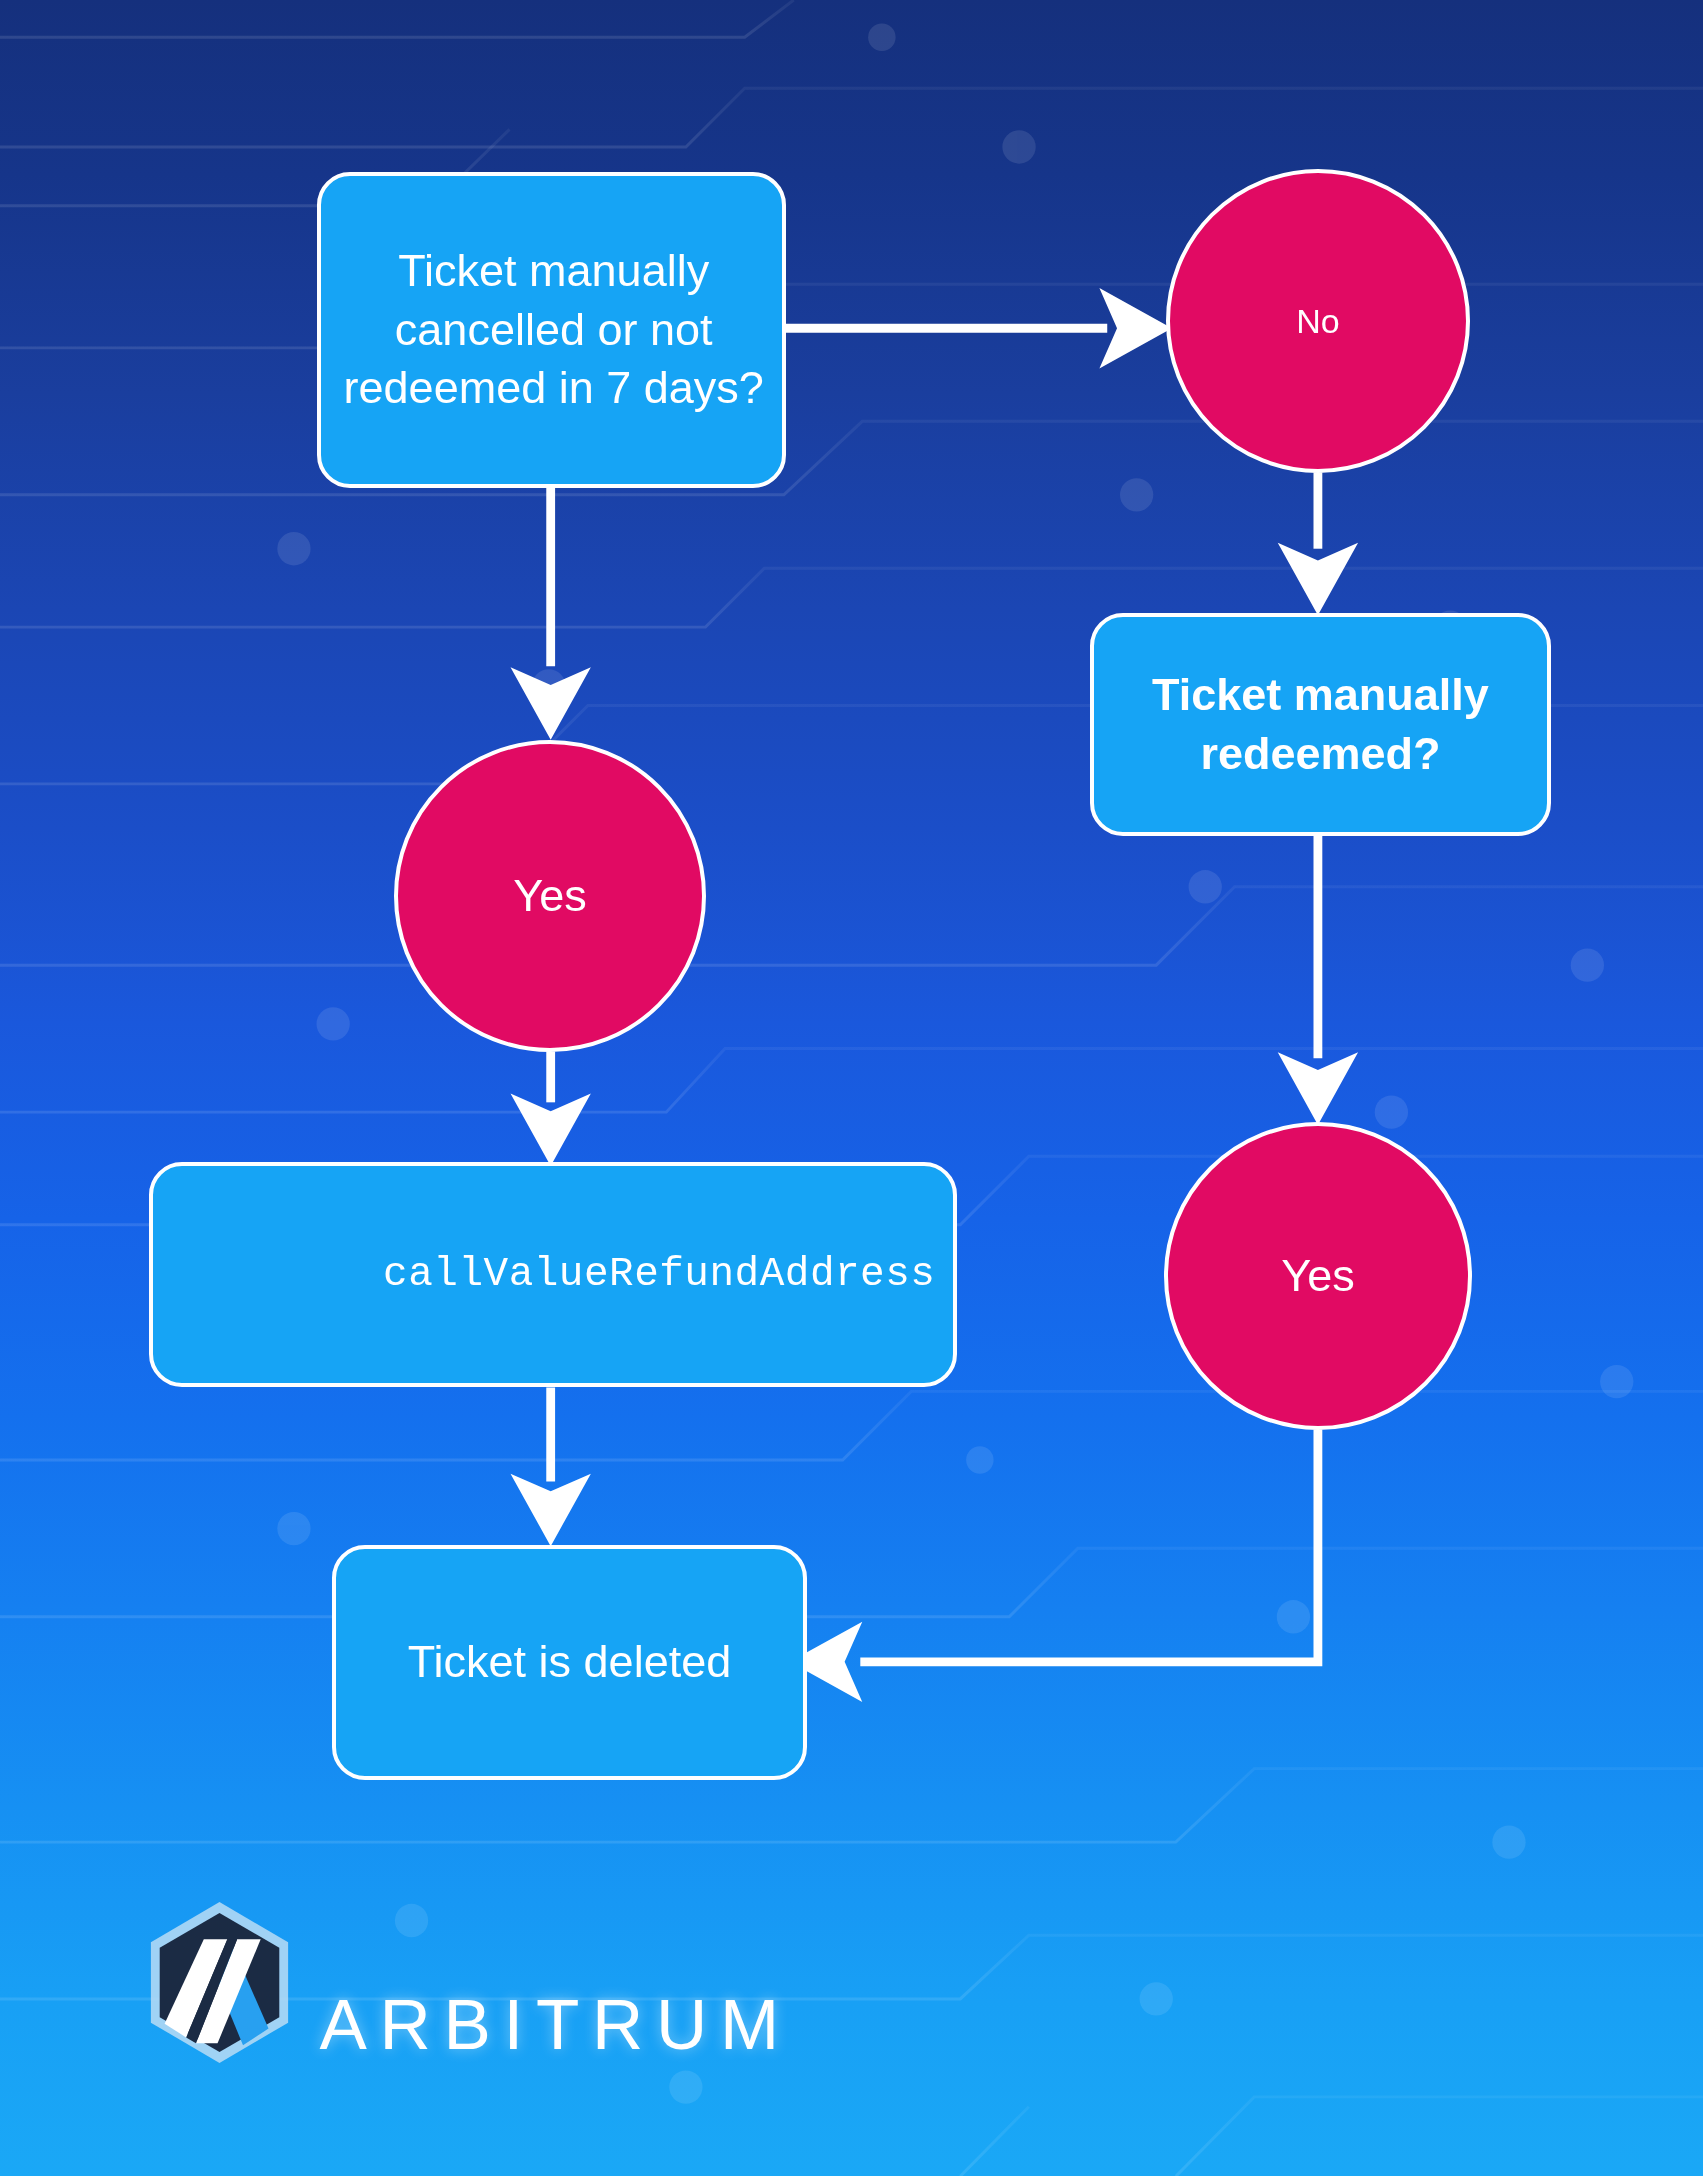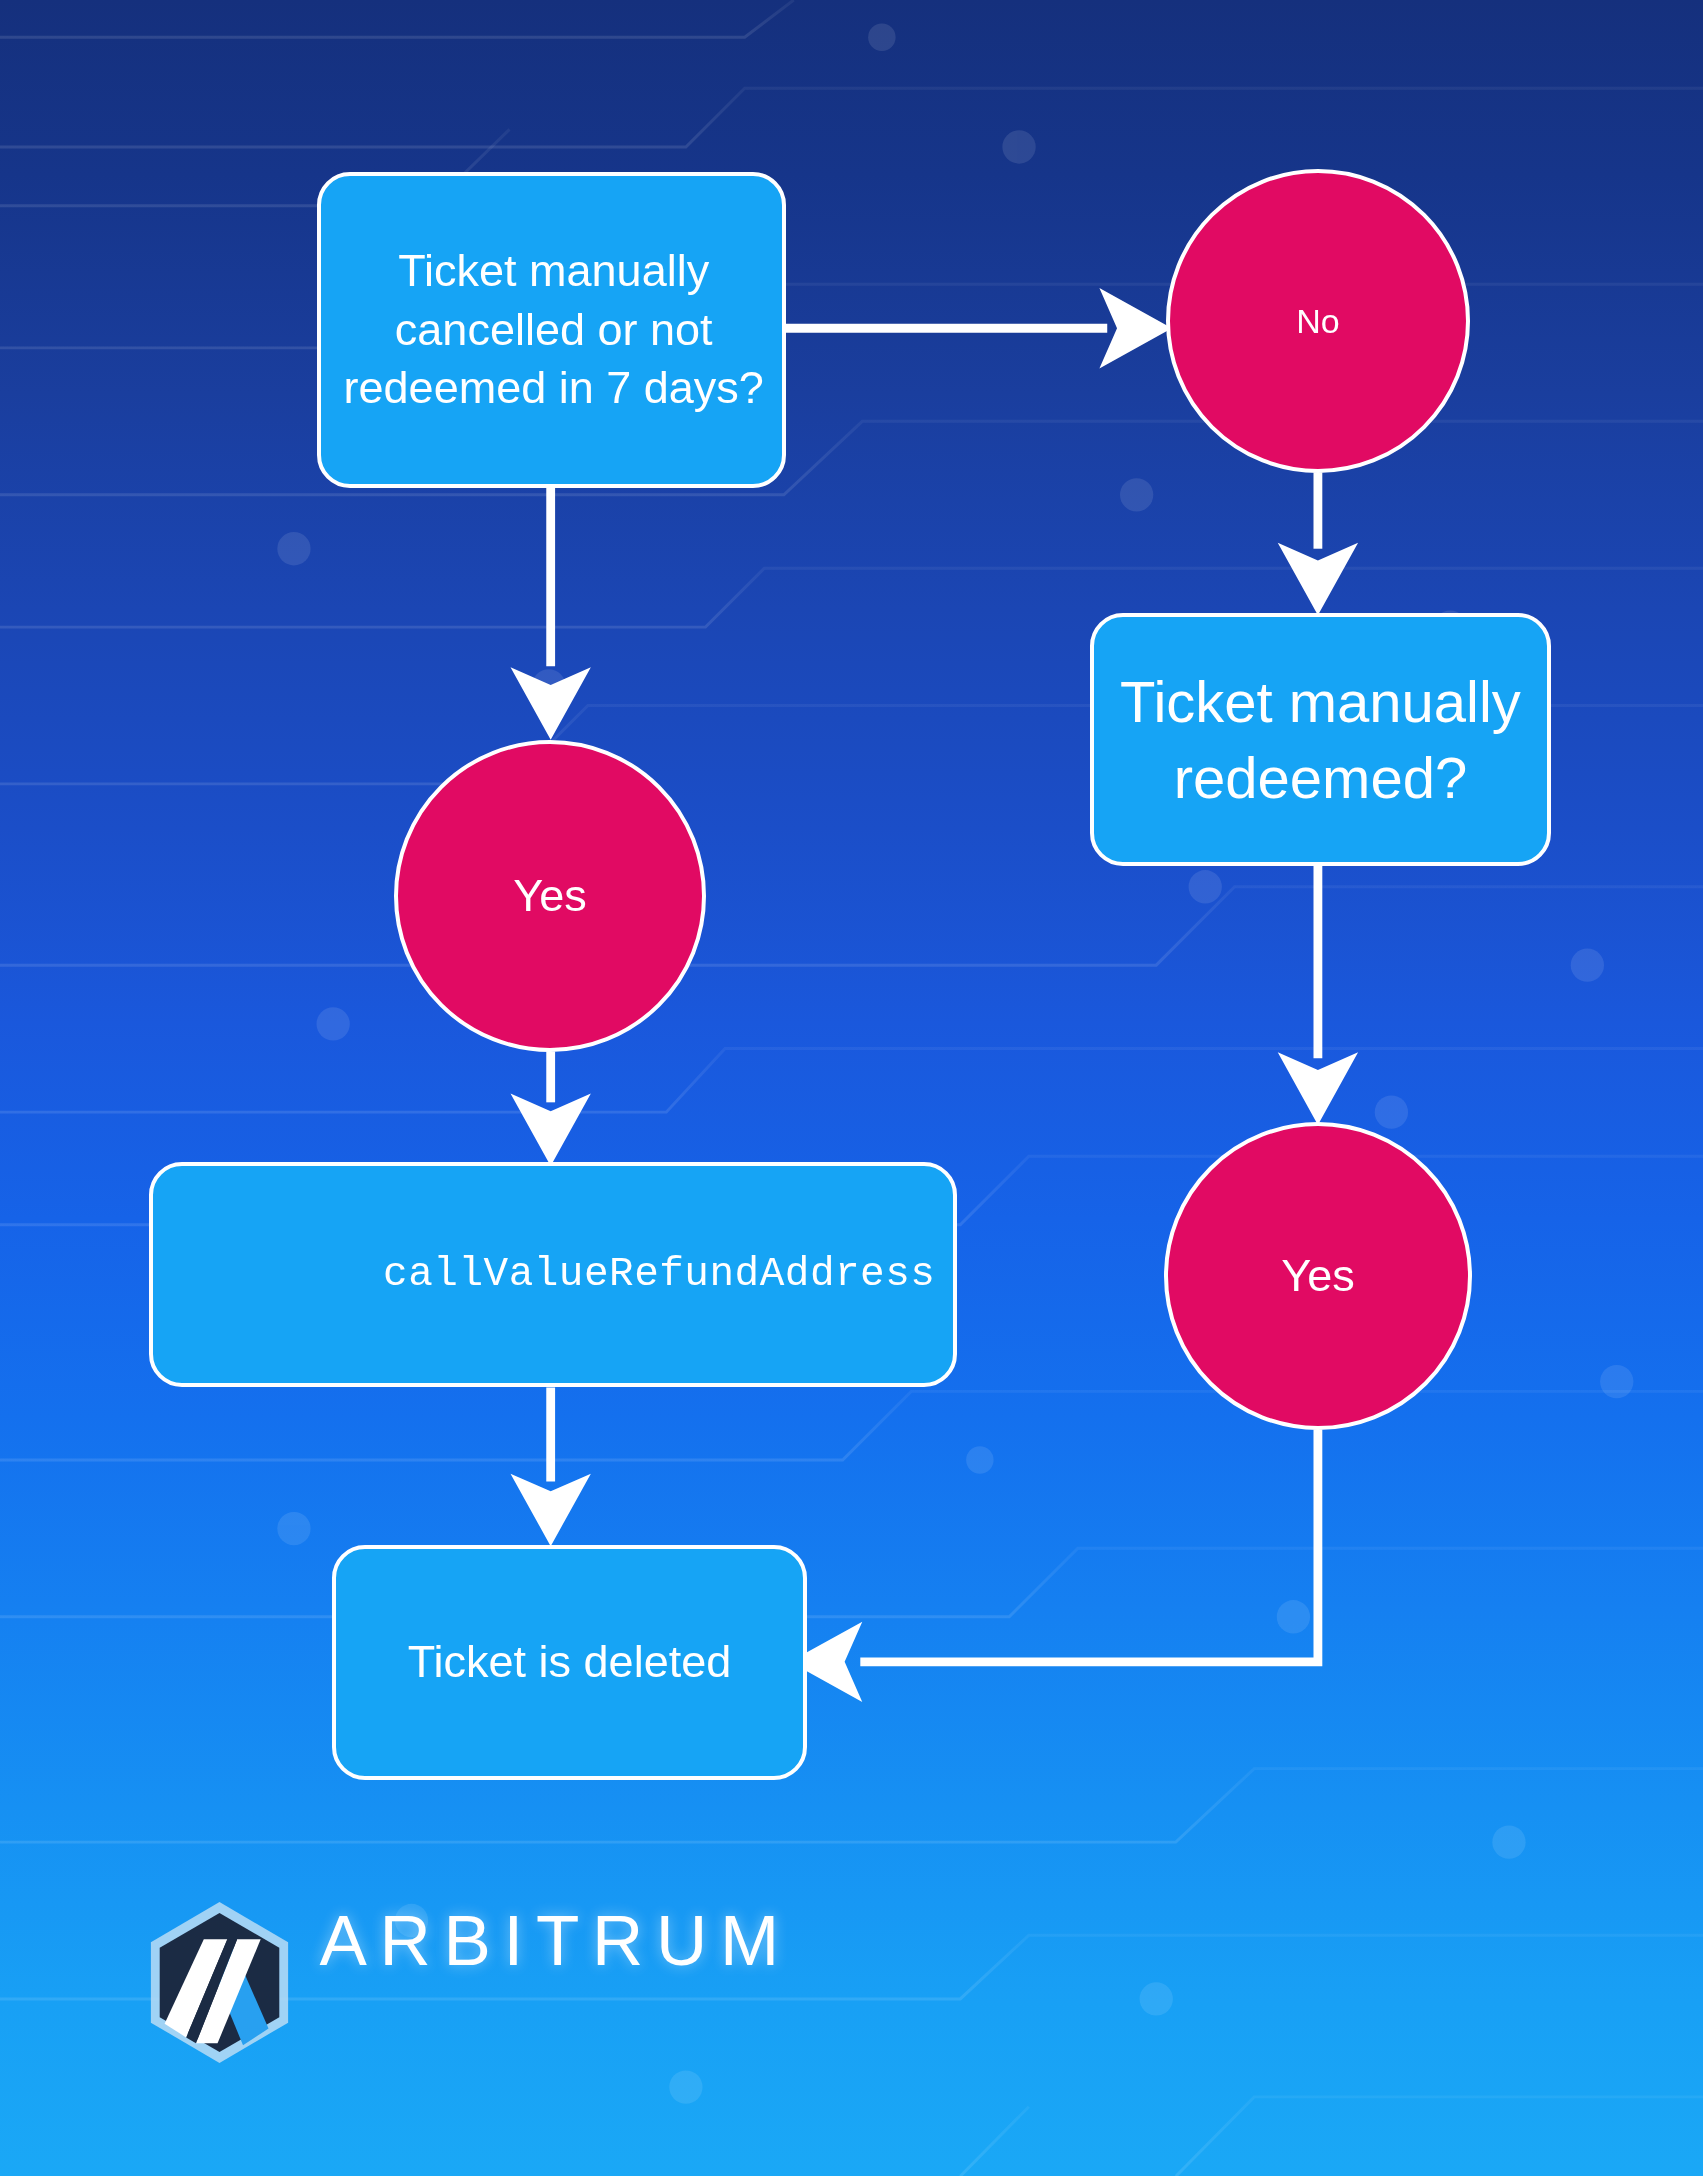--- a/index.html
+++ b/index.html
@@ -64,22 +64,23 @@
   #node-decision-cancel {
     left: 317px;  top: 172px;  width: 469px;  height: 316px;
     font-size: 45px;
     padding-left: 22px;
   }
   #node-no {
     left: 1166px; top: 169px; width: 304px; height: 304px;
     font-size: 34px;
   }
   #node-redeemed {
-    left: 1090px; top: 613px; width: 461px; height: 253px;
-    font-size: 58px;
+    left: 1090px; top: 613px; width: 461px; height: 223px;
+    font-size: 45px;
+    font-weight: bold;
   }
   #node-yes-left {
     left: 394px;  top: 740px;  width: 312px; height: 312px;
     font-size: 45px;
   }
   #node-yes-right {
     left: 1164px; top: 1122px; width: 308px; height: 308px;
     font-size: 45px;
   }
   #node-refund {
@@ -94,21 +95,21 @@
     font-size: 45px;
   }
   
   #edges { position:absolute; inset:0; pointer-events:none; }
   
   #logo-block {
     position: absolute;
     left: 145px;
     top: 1900px;
     display: flex;
-    align-items: flex-start;
+    align-items: flex-end;
     gap: 25.5px;
   }
   #logo-word {
     color: #ffffff;
     font-size: 71px;
     letter-spacing: 12.7px;
     font-weight: 400;
     font-family: "Liberation Sans", sans-serif;
     text-shadow: 0 0 13.7px rgba(255,255,255,0.45);
   }

